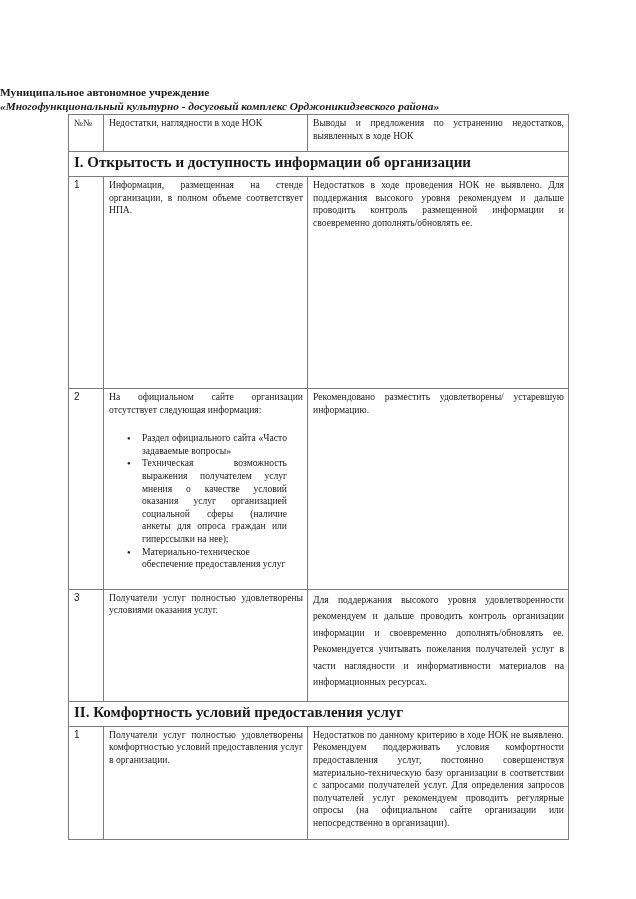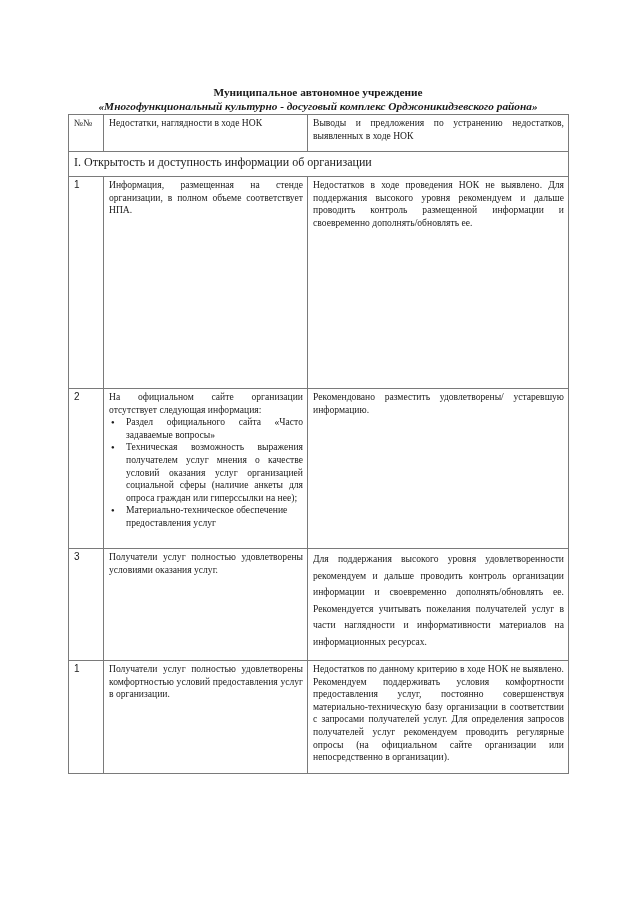--- a/index.html
+++ b/index.html
@@ -1,36 +1,36 @@
 <!DOCTYPE html>
 <html><head>
 <meta charset="utf-8">
 <style>
   html, body { margin: 0; padding: 0; background: #ffffff; }
   body { width: 636px; height: 899px; position: relative; overflow: hidden;
          font-family: "Liberation Serif", serif; color: #1a1a1a; }
-  .title { position: absolute; left: 0; width: 636px; text-align: center;
+  .title { position: absolute; left: 0; width: 636px; 
            font-weight: bold; font-size: 11.3px; line-height: 14px; }
   .t1 { top: 85px; }
   .t2 { top: 99px; font-style: italic; }
   table.doc { position: absolute; left: 68px; top: 114px; width: 500px;
               border-collapse: collapse; table-layout: fixed; font-size: 9.6px; line-height: 12.6px; }
   table.doc td { border: 1px solid #7a7a7a; vertical-align: top; padding: 2px 4px 2px 5px; }
   col.c1 { width: 35px; } col.c2 { width: 204px; } col.c3 { width: 261px; }
   .num { font-family: "Liberation Sans", sans-serif; font-size: 10px; }
   .just { text-align: justify; text-align-last: auto; }
-  .sect { font-weight: normal; font-size: 12px; padding-top: 4px !important; }
+  .sect { font-weight: bold; font-size: 15px; padding-top: 4px !important; }
   .hdr td { height: 32px; }
   .r1 td { height: 207px; }
   .r2 td { height: 155px; }
   .r3 td { height: 107px; }
   .r4 td { height: 108px; }
   .sec1 td, .sec2 td { height: 18px; }
   .sec3 td { height: 18px; }
-  ul.bul { margin: 0; padding-left: 17px; list-style: none; }
+  ul.bul { margin: 16px; padding-left: 17px; list-style: none; }
   ul.bul li { position: relative; text-align: justify; }
   ul.bul li::before { content: "●"; position: absolute; left: -15px; font-size: 6px; top: 0px; }
   .r4 td { border-left-color: #222; border-right-color:#222; border-bottom-color:#222; }
 </style>
 </head>
 <body>
 
 <div class="title t1">Муниципальное автономное учреждение</div>
 <div class="title t2">«Многофункциональный культурно - досуговый комплекс Орджоникидзевского района»</div>
 
@@ -66,20 +66,23 @@
       </ul>
     </td>
     <td class="just">Рекомендовано разместить удовлетворены/ устаревшую информацию.</td>
   </tr>
   <tr class="r3">
     <td class="num">3</td>
     <td class="just">Получатели услуг полностью удовлетворены условиями оказания услуг.</td>
     <td class="just" style="line-height:16.5px">Для поддержания высокого уровня удовлетворенности рекомендуем и дальше проводить контроль организации информации и своевременно дополнять/обновлять ее. Рекомендуется учитывать пожелания получателей услуг в части наглядности и информативности материалов на информационных ресурсах.</td>
   </tr>
 
+  <tr class="sec2">
+    <td colspan="3" class="sect">II. Комфортность условий предоставления услуг</td>
+  </tr>
   <tr class="r4">
     <td class="num">1</td>
     <td class="just">Получатели услуг полностью удовлетворены комфортностью условий предоставления услуг в организации.</td>
     <td class="just">Недостатков по данному критерию в ходе НОК не выявлено. Рекомендуем поддерживать условия комфортности предоставления услуг, постоянно совершенствуя материально-техническую базу организации в соответствии с запросами получателей услуг. Для определения запросов получателей услуг рекомендуем проводить регулярные опросы (на официальном сайте организации или непосредственно в организации).</td>
   </tr>
 
 </tbody>
   </table>
 
 </body></html>

